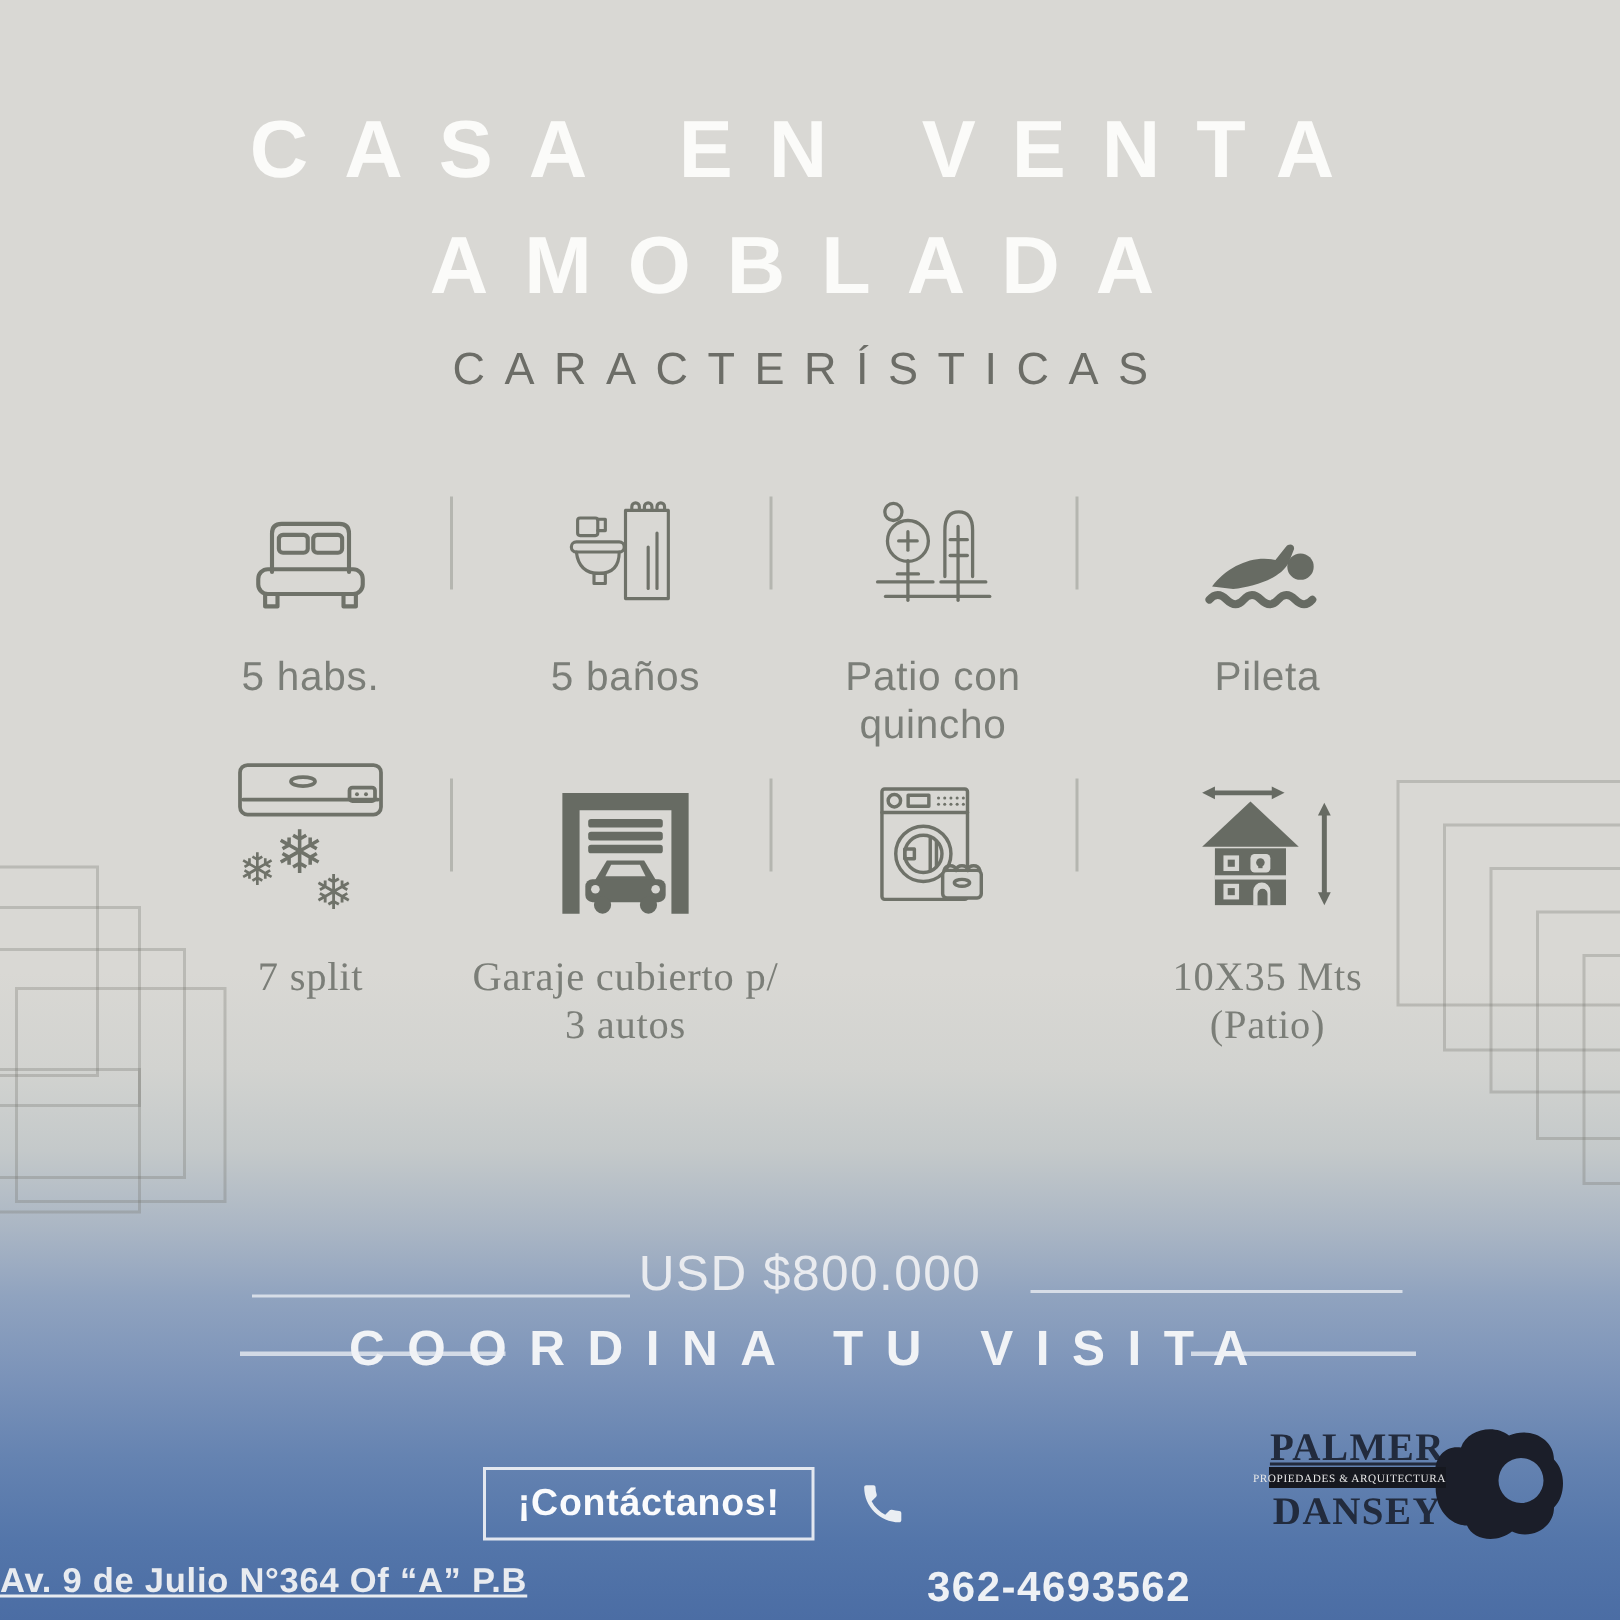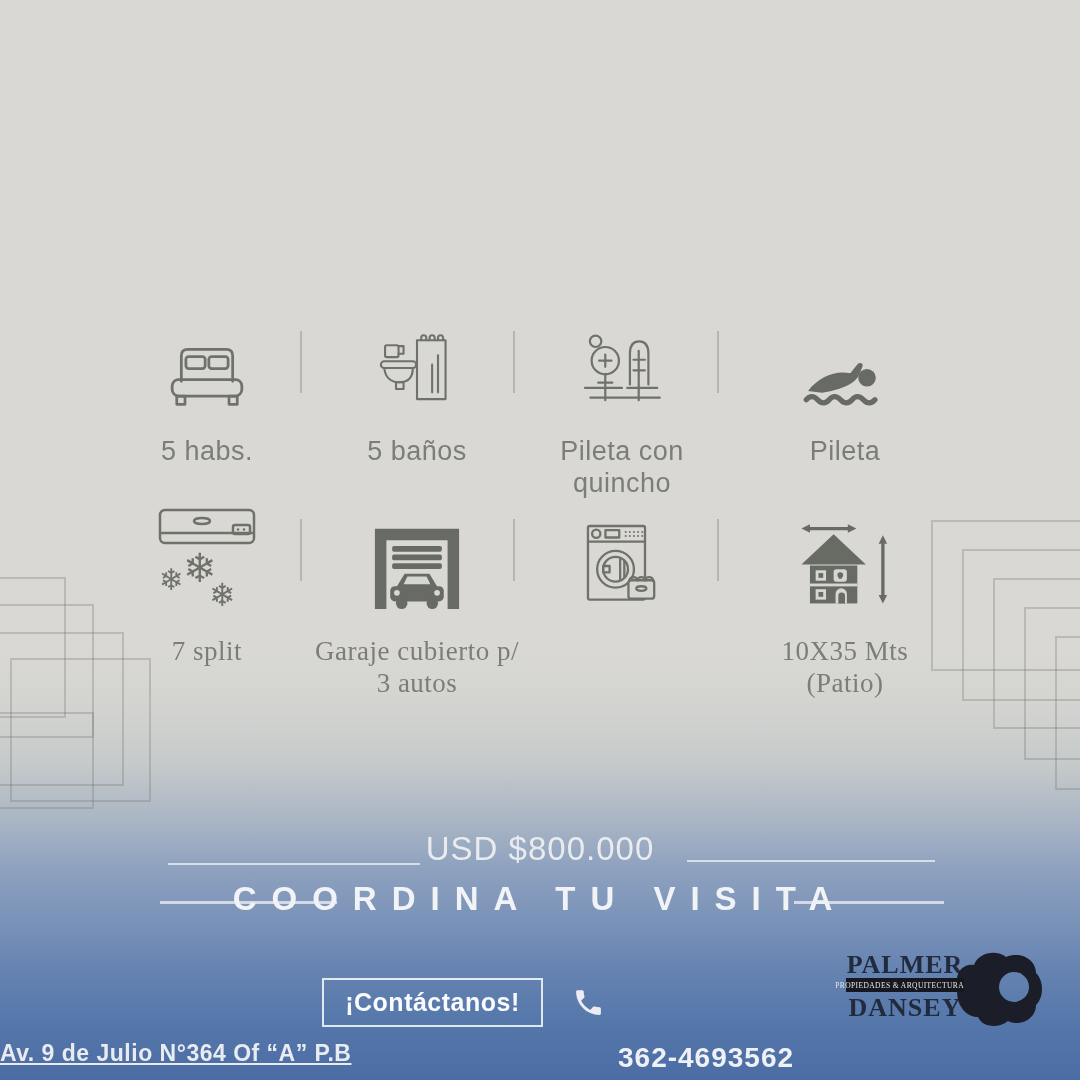--- a/index.html
+++ b/index.html
@@ -67,21 +67,21 @@
     font-size:25px;font-weight:800;color:#fafbfd;letter-spacing:0.5px;background:transparent;cursor:pointer;}
   .phone-icon{position:absolute;left:572px;top:986px;}
   .phone-number{position:absolute;left:618px;top:1042px;font-size:28px;font-weight:800;color:#eef1f5;letter-spacing:1px;}
   .address{position:absolute;top:1040px;left:0;width:100%;text-align:left;
     font-size:23px;font-weight:800;color:#e8ebf0;letter-spacing:0.5px;text-decoration:underline;}
 
   
   .logo{position:absolute;left:846px;top:948px;width:200px;height:95px;}
   .logo-top,.logo-bottom{position:absolute;left:0;width:118px;text-align:center;
     font-family:"Liberation Serif",serif;font-weight:700;font-size:26px;color:#222b3d;letter-spacing:1px;}
-  .logo-top{top:2px;}
+  .logo-top{top:2px;text-decoration:underline;}
   .logo-bottom{top:45px;}
   .logo-banner{position:absolute;left:0;top:30px;width:118px;height:14px;background:#16181f;
     display:flex;align-items:center;justify-content:flex-end;z-index:2;}
   .logo-banner span{font-family:"Liberation Serif",serif;font-size:7.5px;color:#e8e8e8;letter-spacing:0.4px;white-space:nowrap;}
   .logo-key{position:absolute;left:106px;top:1px;z-index:1;}
 </style>
 </head>
 <body>
 
 <div class="page">
@@ -90,20 +90,25 @@
   <div class="deco dl2"></div>
   <div class="deco dl3"></div>
   <div class="deco dl4"></div>
   <div class="deco dl5"></div>
   <div class="deco dr1"></div>
   <div class="deco dr2"></div>
   <div class="deco dr3"></div>
   <div class="deco dr4"></div>
   <div class="deco dr5"></div>
 
+  <div class="title-block">
+    <div class="title-line">CASA EN VENTA</div>
+    <div class="title-line">AMOBLADA</div>
+    <div class="subtitle">CARACTERÍSTICAS</div>
+  </div>
 
   <div class="cell r1 c1">
     <div class="iconbox">
         <svg width="92" height="66" viewBox="0 0 100 72">
       <g class="icon-stroke">
         <path d="M22,44 V16 Q22,9 29,9 H71 Q78,9 78,16 V44"></path>
         <rect x="27" y="17" width="21" height="13" rx="3"></rect>
         <rect x="52" y="17" width="21" height="13" rx="3"></rect>
         <rect x="12" y="42" width="76" height="18" rx="7"></rect>
         <rect x="17" y="60" width="9" height="9"></rect>
@@ -148,21 +153,21 @@
         <path d="M59,60 V25 Q59,11 69.5,11 Q80,11 80,25 V60"></path>
         <path d="M69,22 V78"></path>
         <path d="M63,32 H76"></path>
             <path d="M63,44 H76"></path>
         <path d="M8,64 H50"></path>
             <path d="M56,64 H90"></path>
             <path d="M14,75 H93"></path>
       </g>
     </svg>
       </div>
-    <div class="label">Pileta con quincho</div>
+    <div class="label">Patio con quincho</div>
   </div>
 
   <div class="cell r1 c4">
     <div class="iconbox">
         <svg width="88" height="62" viewBox="0 0 100 70">
       <circle class="icon-fill" cx="75" cy="37" r="10"></circle>
       <path class="icon-fill" d="M8,52 C20,36 40,28 56,32 L64,22 C66,19 71,20 70,24 L66,34 C60,46 40,52 24,54 Z"></path>
       <path d="M6,62 q6,-7 13,0 t13,0 t13,0 t13,0 t13,0 t13,0" stroke="#676b63" stroke-width="6" fill="none" stroke-linecap="round"></path>
     </svg>
       </div>

